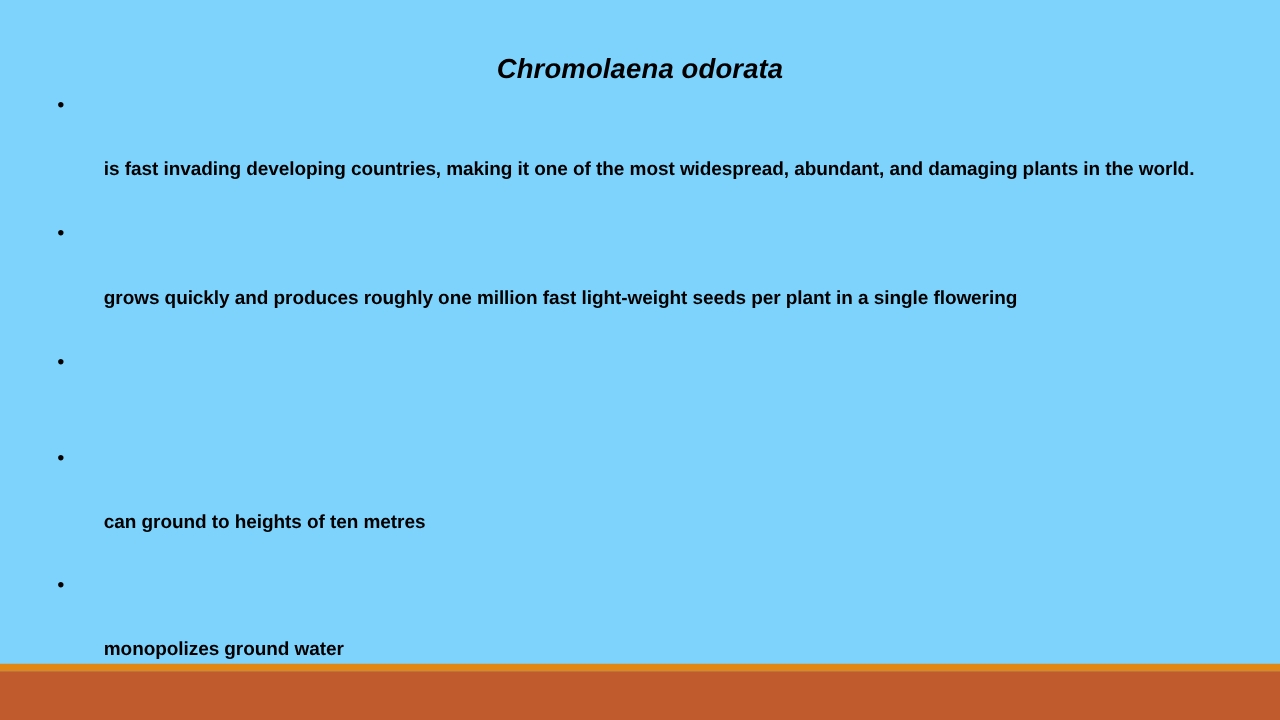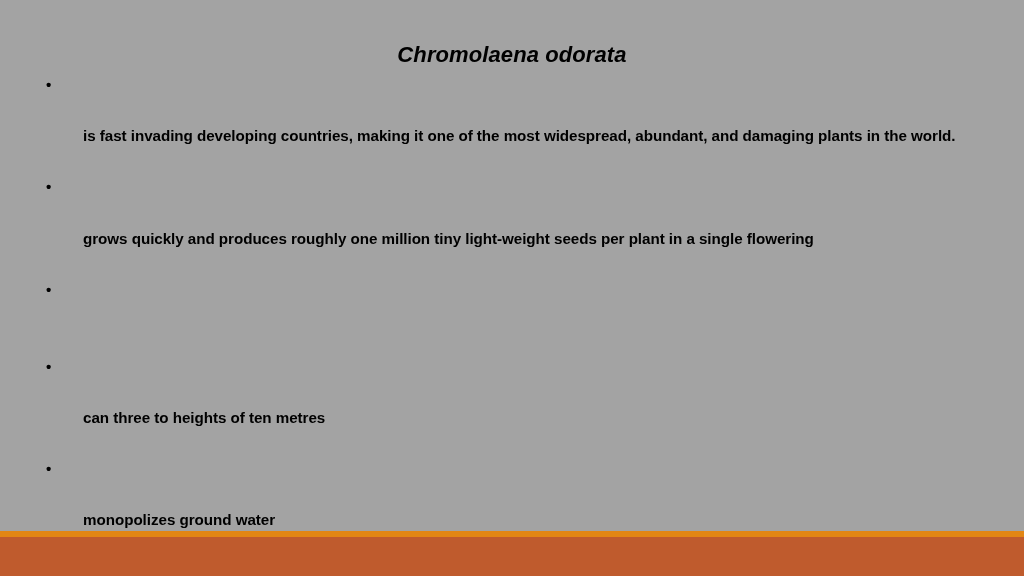--- a/index.html
+++ b/index.html
@@ -11,21 +11,21 @@
     height: 576px;
     background: #FFFFFF;
     font-family: "Liberation Sans", sans-serif;
     overflow: hidden;
     position: relative;
   }
 
   .slide {
     position: absolute;
     inset: 0;
-    background: #a3a3a3;
+    background: #7dd3fc;
   }
 
   .slide-title {
     position: absolute;
     top: 44px;
     left: 0;
     width: 1024px;
     text-align: center;
     font-size: 22px;
     font-weight: bold;
@@ -103,30 +103,30 @@
 
   <div class="body-block">
 
     <div class="bullet-item">
       <span class="bullet-dot">•</span>
       <span class="bullet-text">is fast invading developing countries, making it one of the most widespread, abundant, and damaging plants in the world.</span>
     </div>
 
     <div class="bullet-item has-rule">
       <span class="bullet-dot">•</span>
-      <span class="bullet-text">grows quickly and produces roughly one million tiny light-weight seeds per plant in a single flowering</span>
+      <span class="bullet-text">grows quickly and produces roughly one million fast light-weight seeds per plant in a single flowering</span>
     </div>
 
     <div class="bullet-item">
       <span class="bullet-dot">•</span>
     </div>
 
     <div class="bullet-item">
       <span class="bullet-dot">•</span>
-      <span class="bullet-text">can three to heights of ten metres</span>
+      <span class="bullet-text">can ground to heights of ten metres</span>
     </div>
 
     <div class="bullet-item">
       <span class="bullet-dot">•</span>
       <span class="bullet-text">monopolizes ground water</span>
     </div>
 
   </div>
 
   <div class="footer-bands">

